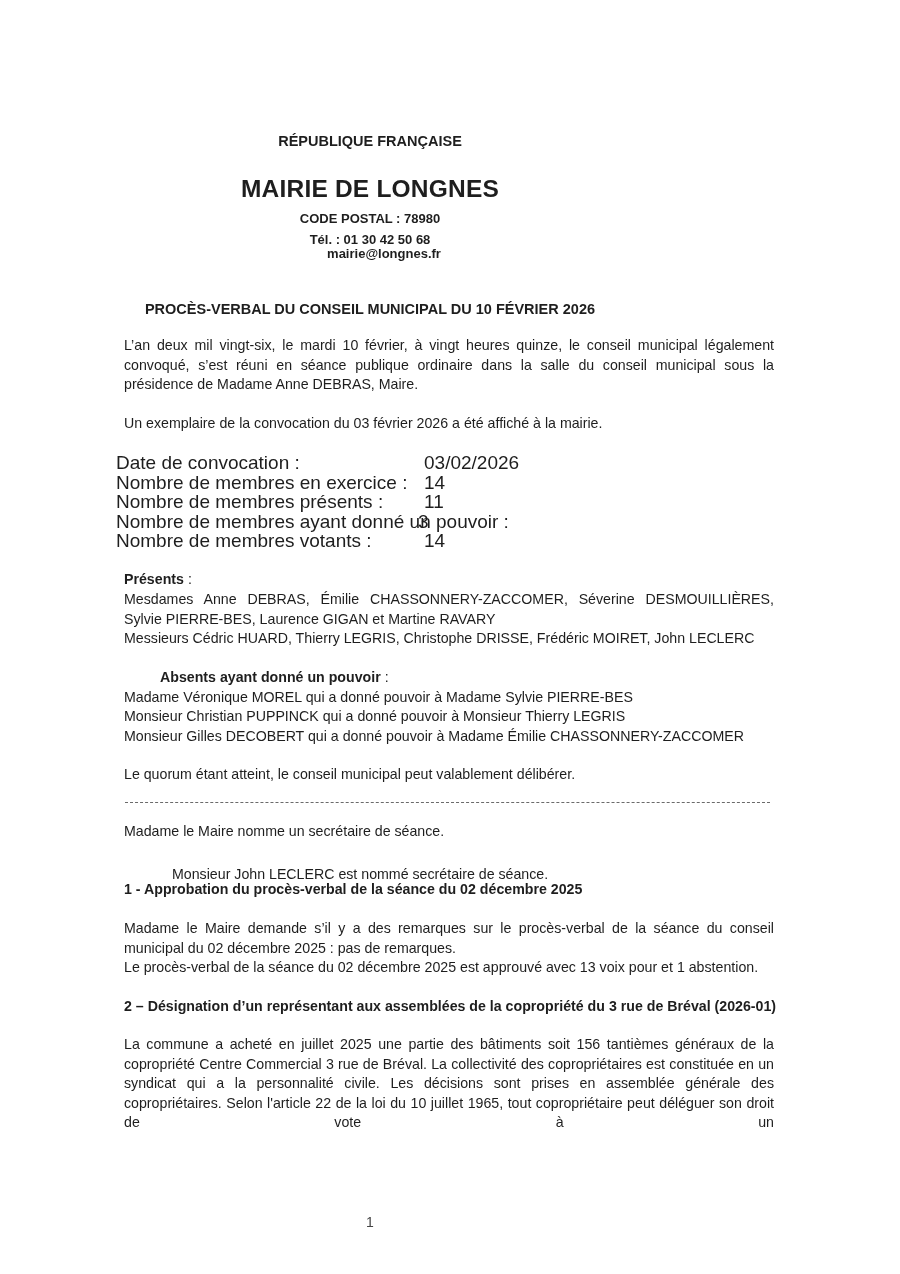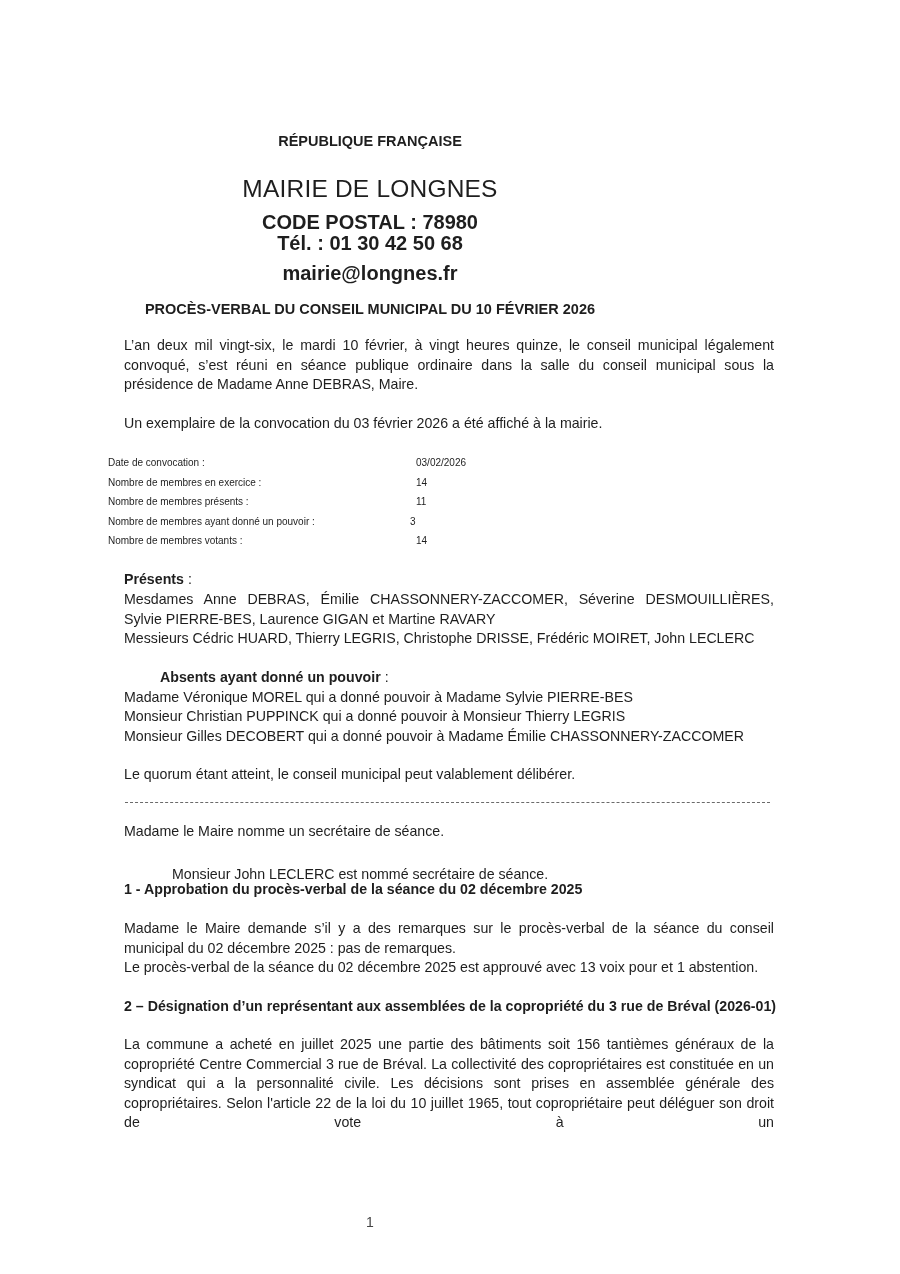--- a/index.html
+++ b/index.html
@@ -19,36 +19,36 @@
       position: absolute;
       left: 0; top: 0;
       width: 900px;
       height: 1274px;
     }
     .abs { position: absolute; white-space: nowrap; }
     .center { left: 0; width: 740px; text-align: center; }
     .b { font-weight: bold; }
 
     .republique { top: 133px; font-size: 14.5px; font-weight: bold; }
-    .mairie { top: 175px; font-size: 24.5px; font-weight: normal; letter-spacing: 0.2px; }
-    .contact { font-size: 20px; font-weight: bold; }
+    .mairie { top: 175px; font-size: 24.5px; font-weight: bold; letter-spacing: 0.2px; }
+    .contact { font-size: 13px; font-weight: bold; }
     .c1 { top: 211px; }
     .c2 { top: 232px; }
-    .c3 { top: 262px; }
+    .c3 { top: 246px; padding-left: 14px; }
     .pv-title { top: 301px; font-size: 14.5px; font-weight: bold; }
 
     .text { left: 124px; width: 650px; font-size: 14.2px; line-height: 19.5px; }
     .justify {
       white-space: normal;
       text-align: justify;
       text-align-last: left;
     }
     .line { left: 124px; font-size: 14.2px; line-height: 19.5px; }
 
-    .kv-row { position: absolute; left: 108px; width: 420px; height: 19.5px; font-size: 10px; line-height: 19.5px; }
+    .kv-row { position: absolute; left: 116px; width: 420px; height: 19.5px; font-size: 19px; line-height: 19.5px; }
     .kv-label { position: absolute; left: 0; white-space: nowrap; }
     .kv-value { position: absolute; left: 308px; white-space: nowrap; }
 
     .separator {
       position: absolute;
       left: 125px;
       top: 802px;
       width: 645px;
       height: 0;
       border-top: 1.5px dashed #6a6a6a;

